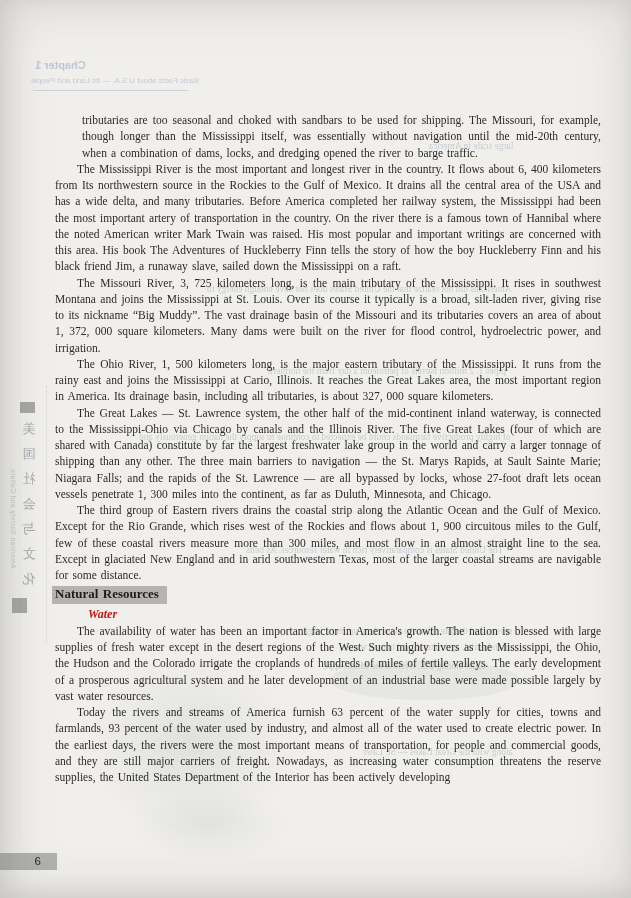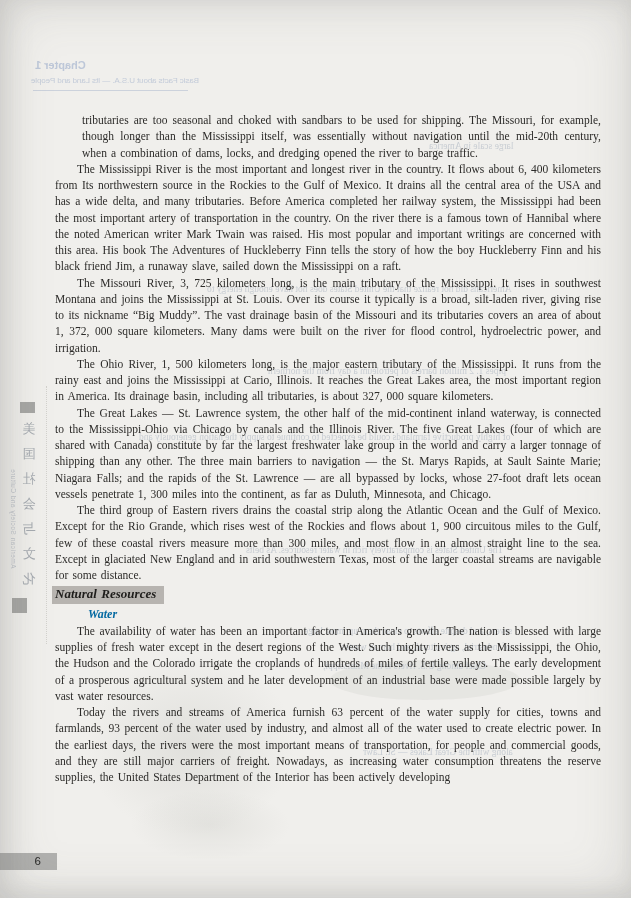--- a/index.html
+++ b/index.html
@@ -23,25 +23,24 @@
   }
   .doc p{margin:0;text-indent:22px;}
   .doc p.no-indent{text-indent:0;margin-left:27px;}
   .heading{
     display:inline-block;
     margin:3px 0 1px -3px;
     padding:0 8px 1px 3px;
     background:#b7b4b0;
     font-weight:bold;font-size:13px;color:#1e1d1b;
     text-indent:0;
-    font-style:italic;
   }
   .subheading{
     margin:1px 0 1px 33px;
-    font-weight:bold;font-style:italic;font-size:12px;color:#0369a1;
+    font-weight:bold;font-style:italic;font-size:12px;color:#b91c1c;
   }
   
   .flip{transform:scaleX(-1);}
   .bleed{position:absolute;color:#c6ccd4;white-space:nowrap;}
   .bleed-chapter{left:35px;top:59px;font-size:11px;font-weight:bold;color:#bdc7d8;font-family:"Liberation Sans",sans-serif;}
   .bleed-sub{left:31px;top:76px;font-size:8px;color:#c3cbd9;font-family:"Liberation Sans",sans-serif;letter-spacing:-0.1px;}
   .bleed-rule{position:absolute;left:33px;top:90px;width:155px;height:1px;background:#ccd2dc;}
   .bleed-frag{font-size:9.5px;color:#c8cdd3;}
   
   .strip-dotted{position:absolute;left:46px;top:386px;height:258px;width:0;border-left:1px dotted #d2d1cc;}

